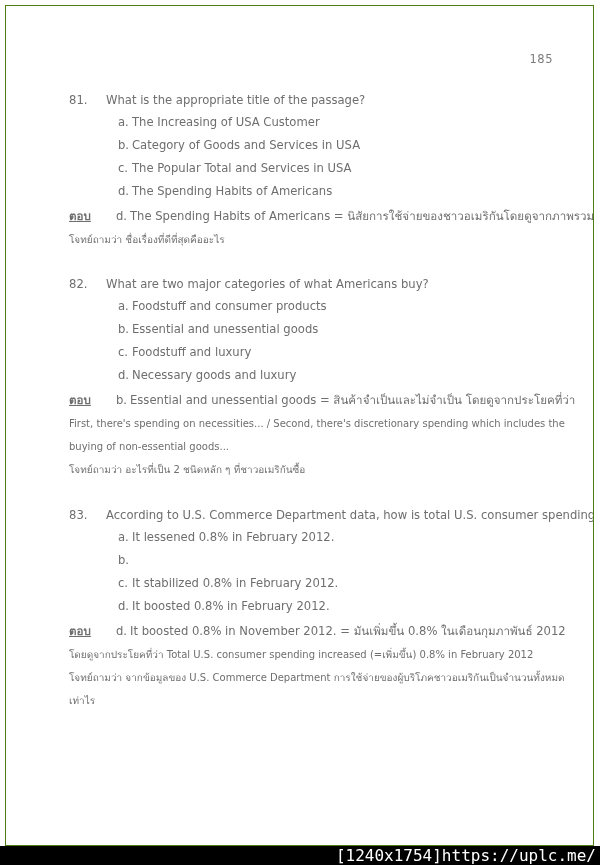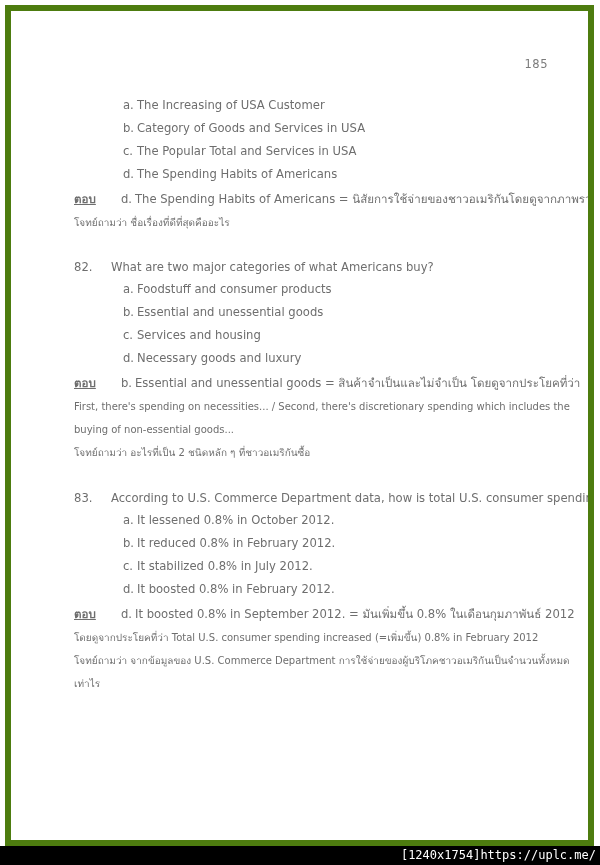--- a/index.html
+++ b/index.html
@@ -16,21 +16,21 @@
   }
 
   
   #page-sheet {
     position: absolute;
     left: 5px;
     top: 5px;
     width: 589px;
     height: 841px;
     background: #ffffff;
-    border: 6px solid #4d7c0f;
+    border: 1px solid #4d7c0f;
     box-sizing: border-box;
     overflow: hidden;
   }
 
   
   #page-sheet * {
     color: #6e6e6e;
   }
 
   #page-number {
@@ -116,36 +116,40 @@
     width: 600px;
     height: 19px;
     background: #000000;
   }
   #footer-text {
     position: absolute;
     right: 4px;
     top: 2px;
     color: #ffffff;
     font-family: "DejaVu Sans Mono", "Liberation Mono", monospace;
-    font-size: 12px;
+    font-size: 16px;
     line-height: 15px;
     white-space: nowrap;
   }
   #footer-bar #footer-text { color: #ffffff; }
 </style>
 </head>
 <body>
 
 <div id="page-sheet">
 
   <div id="page-number">185</div>
 
   <div id="content">
 
     <div class="question-block">
+      <div class="q-stem">
+        <span class="q-num">81.</span>
+        <span class="q-text">What is the appropriate title of the passage?</span>
+      </div>
       <div class="option-row">
         <span class="opt-letter">a.</span>
         <span class="opt-text">The Increasing of USA Customer</span>
       </div>
       <div class="option-row">
         <span class="opt-letter">b.</span>
         <span class="opt-text">Category of Goods and Services in USA</span>
       </div>
       <div class="option-row">
         <span class="opt-letter">c.</span>
@@ -175,21 +179,21 @@
       <div class="option-row">
         <span class="opt-letter">a.</span>
         <span class="opt-text">Foodstuff and consumer products</span>
       </div>
       <div class="option-row">
         <span class="opt-letter">b.</span>
         <span class="opt-text">Essential and unessential goods</span>
       </div>
       <div class="option-row">
         <span class="opt-letter">c.</span>
-        <span class="opt-text">Services and housing</span>
+        <span class="opt-text">Foodstuff and luxury</span>
       </div>
       <div class="option-row">
         <span class="opt-letter">d.</span>
         <span class="opt-text">Necessary goods and luxury</span>
       </div>
       <div class="answer-block">
         <div class="answer-first-line">
           <span class="answer-label">ตอบ</span>
           <span class="answer-choice-letter">b.</span>
           <span>Essential and unessential goods = สินค้าจำเป็นและไม่จำเป็น โดยดูจากประโยคที่ว่า</span>
@@ -202,39 +206,38 @@
 
     <div class="q-gap-2"></div>
 
     <div class="question-block">
       <div class="q-stem">
         <span class="q-num">83.</span>
         <span class="q-text">According to U.S. Commerce Department data, how is total U.S. consumer spending?</span>
       </div>
       <div class="option-row">
         <span class="opt-letter">a.</span>
-        <span class="opt-text">It lessened 0.8% in October 2012.</span>
+        <span class="opt-text">It lessened 0.8% in February 2012.</span>
       </div>
       <div class="option-row">
         <span class="opt-letter">b.</span>
-        <span class="opt-text">It reduced 0.8% in February 2012.</span>
       </div>
       <div class="option-row">
         <span class="opt-letter">c.</span>
-        <span class="opt-text">It stabilized 0.8% in July 2012.</span>
+        <span class="opt-text">It stabilized 0.8% in February 2012.</span>
       </div>
       <div class="option-row">
         <span class="opt-letter">d.</span>
         <span class="opt-text">It boosted 0.8% in February 2012.</span>
       </div>
       <div class="answer-block">
         <div class="answer-first-line">
           <span class="answer-label">ตอบ</span>
           <span class="answer-choice-letter">d.</span>
-          <span>It boosted 0.8% in September 2012. = มันเพิ่มขึ้น 0.8% ในเดือนกุมภาพันธ์ 2012</span>
+          <span>It boosted 0.8% in November 2012. = มันเพิ่มขึ้น 0.8% ในเดือนกุมภาพันธ์ 2012</span>
         </div>
         <div class="answer-cont">โดยดูจากประโยคที่ว่า Total U.S. consumer spending increased (=เพิ่มขึ้น) 0.8% in February 2012</div>
         <div class="answer-cont">โจทย์ถามว่า จากข้อมูลของ U.S. Commerce Department การใช้จ่ายของผู้บริโภคชาวอเมริกันเป็นจำนวนทั้งหมด</div>
         <div class="answer-cont">เท่าไร</div>
       </div>
     </div>
 
   </div>
 </div>
 

